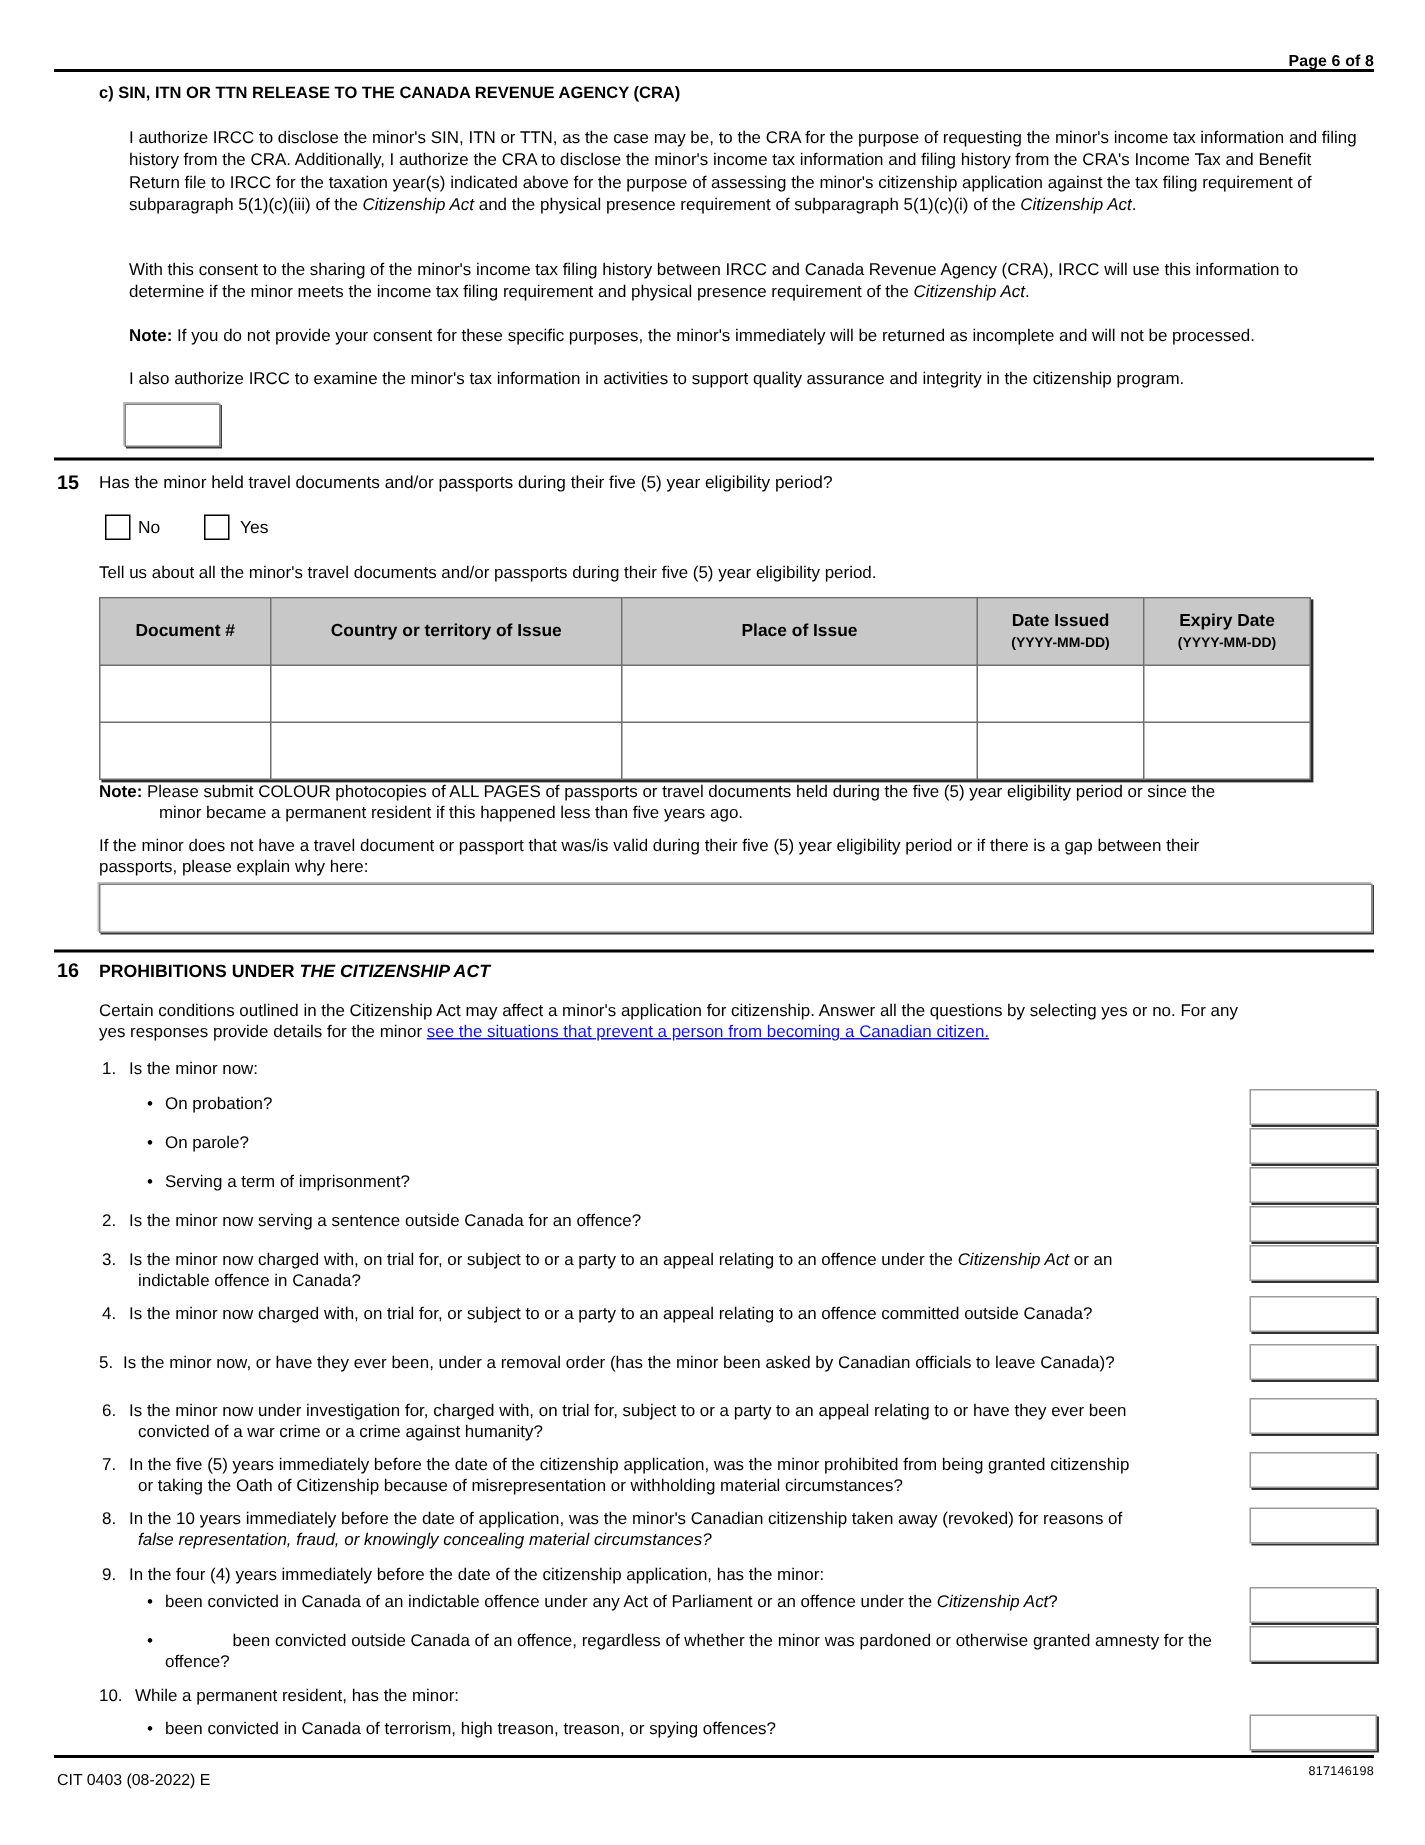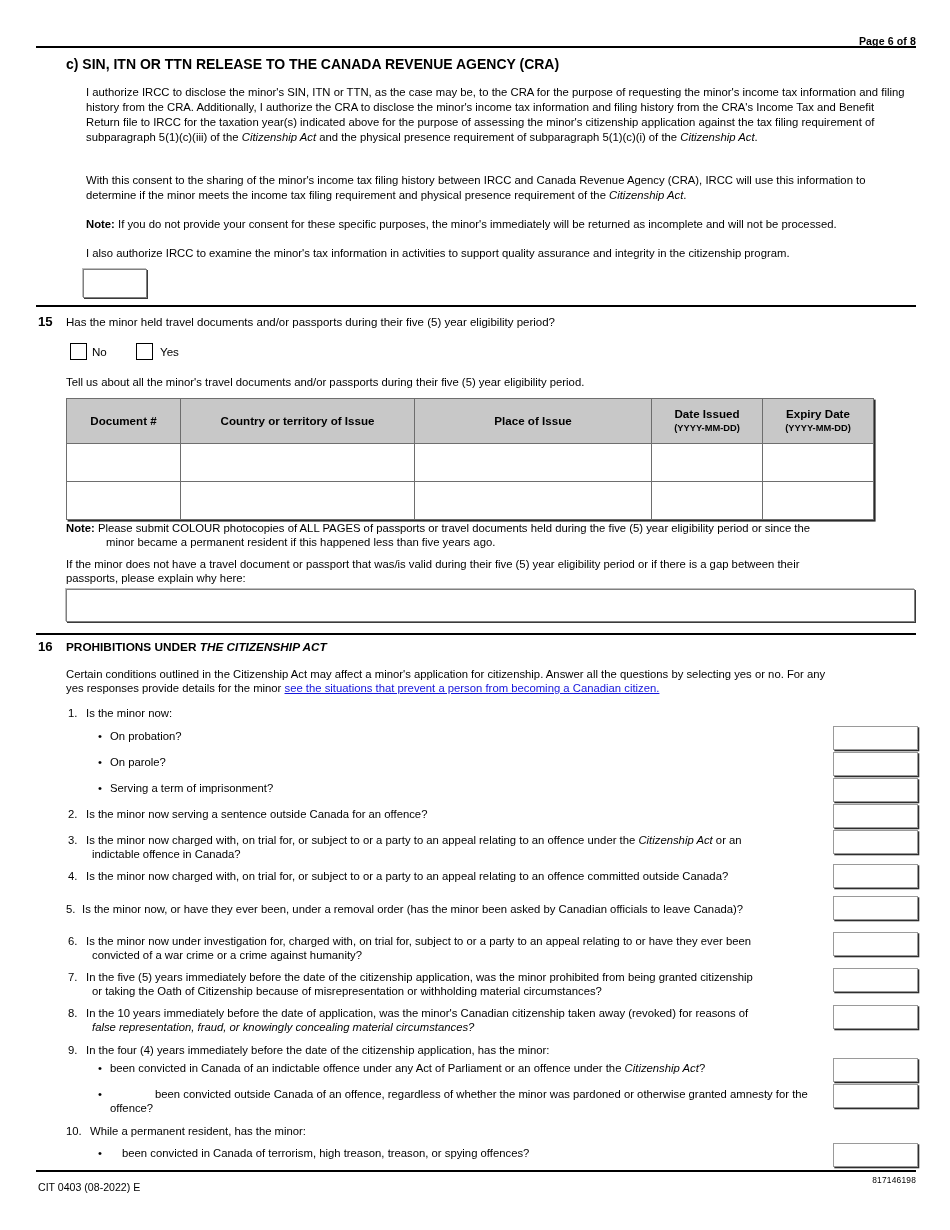--- a/index.html
+++ b/index.html
@@ -143,21 +143,21 @@
   .bullet { position: absolute; }
 </style>
 </head>
 <body>
 
 <div class="page">
 
   <div class="page-num">Page 6 of 8</div>
   <div class="rule" style="top:46px;"></div>
 
-  <div class="txt b" style="left:66px; top:55px; font-size:14px;">c) SIN, ITN OR TTN RELEASE TO THE CANADA REVENUE AGENCY (CRA)</div>
+  <div class="txt b" style="left:66px; top:55px; font-size:11px;">c) SIN, ITN OR TTN RELEASE TO THE CANADA REVENUE AGENCY (CRA)</div>
 
   <div class="txt" style="left:86px; top:85px; width:824px; text-align:left;"><span>I authorize IRCC to disclose the minor's SIN, ITN or TTN, as the case may be, to the CRA for the purpose of requesting the minor's income tax information and filing history from the CRA. Additionally, I authorize the CRA to disclose the minor's income tax information and filing history from the CRA's Income Tax and Benefit Return file to IRCC for the taxation year(s) indicated above for the purpose of assessing the minor's citizenship application against the tax filing requirement of subparagraph 5(1)(c)(iii) of the </span><span class="i">Citizenship Act</span><span> and the physical presence requirement of subparagraph 5(1)(c)(i) of the </span><span class="i">Citizenship Act</span><span>.</span></div>
 
   <div class="txt" style="left:86px; top:173px; width:824px;"><span>With this consent to the sharing of the minor's income tax filing history between IRCC and Canada Revenue Agency (CRA), IRCC will use this information to determine if the minor meets the income tax filing requirement and physical presence requirement of the </span><span class="i">Citizenship Act</span><span>.</span></div>
 
   <div class="txt" style="left:86px; top:217px; width:824px;"><span class="b">Note:</span><span> If you do not provide your consent for these specific purposes, the minor's immediately will be returned as incomplete and will not be processed.</span></div>
 
   <div class="txt" style="left:86px; top:246px; width:824px;">I also authorize IRCC to examine the minor's tax information in activities to support quality assurance and integrity in the citizenship program.</div>
 
   <div class="inputbox" style="left:83px; top:269px; width:64px; height:29px;"></div>
@@ -287,20 +287,20 @@
 
   <div class="bullet" style="left:98px; top:1087px;">•</div>
   <div class="txt" style="left:110px; top:1087px; width:716px;padding-left:45px;">been convicted outside Canada of an offence, regardless of whether the minor was pardoned or otherwise granted amnesty for the</div>
   <div class="txt" style="left:110px; top:1101px; width:716px;">offence?</div>
   <div class="answerbox" style="top:1084px;"></div>
 
   <div class="txt" style="left:66px; top:1124px;">10.</div>
   <div class="txt" style="left:90px; top:1124px; width:736px;">While a permanent resident, has the minor:</div>
 
   <div class="bullet" style="left:98px; top:1146px;">•</div>
-  <div class="txt" style="left:122px; top:1146px; width:716px;">been convicted in Canada of terrorism, high treason, treason, or spying offences?</div>
+  <div class="txt" style="left:110px; top:1146px; width:716px;">been convicted in Canada of terrorism, high treason, treason, or spying offences?</div>
   <div class="answerbox" style="top:1143px;"></div>
 
   <div class="rule" style="top:1170px;"></div>
   <div class="footer-code">CIT 0403 (08-2022) E</div>
   <div class="footer-bar">817146198</div>
 
 </div>
 
 </body></html>

